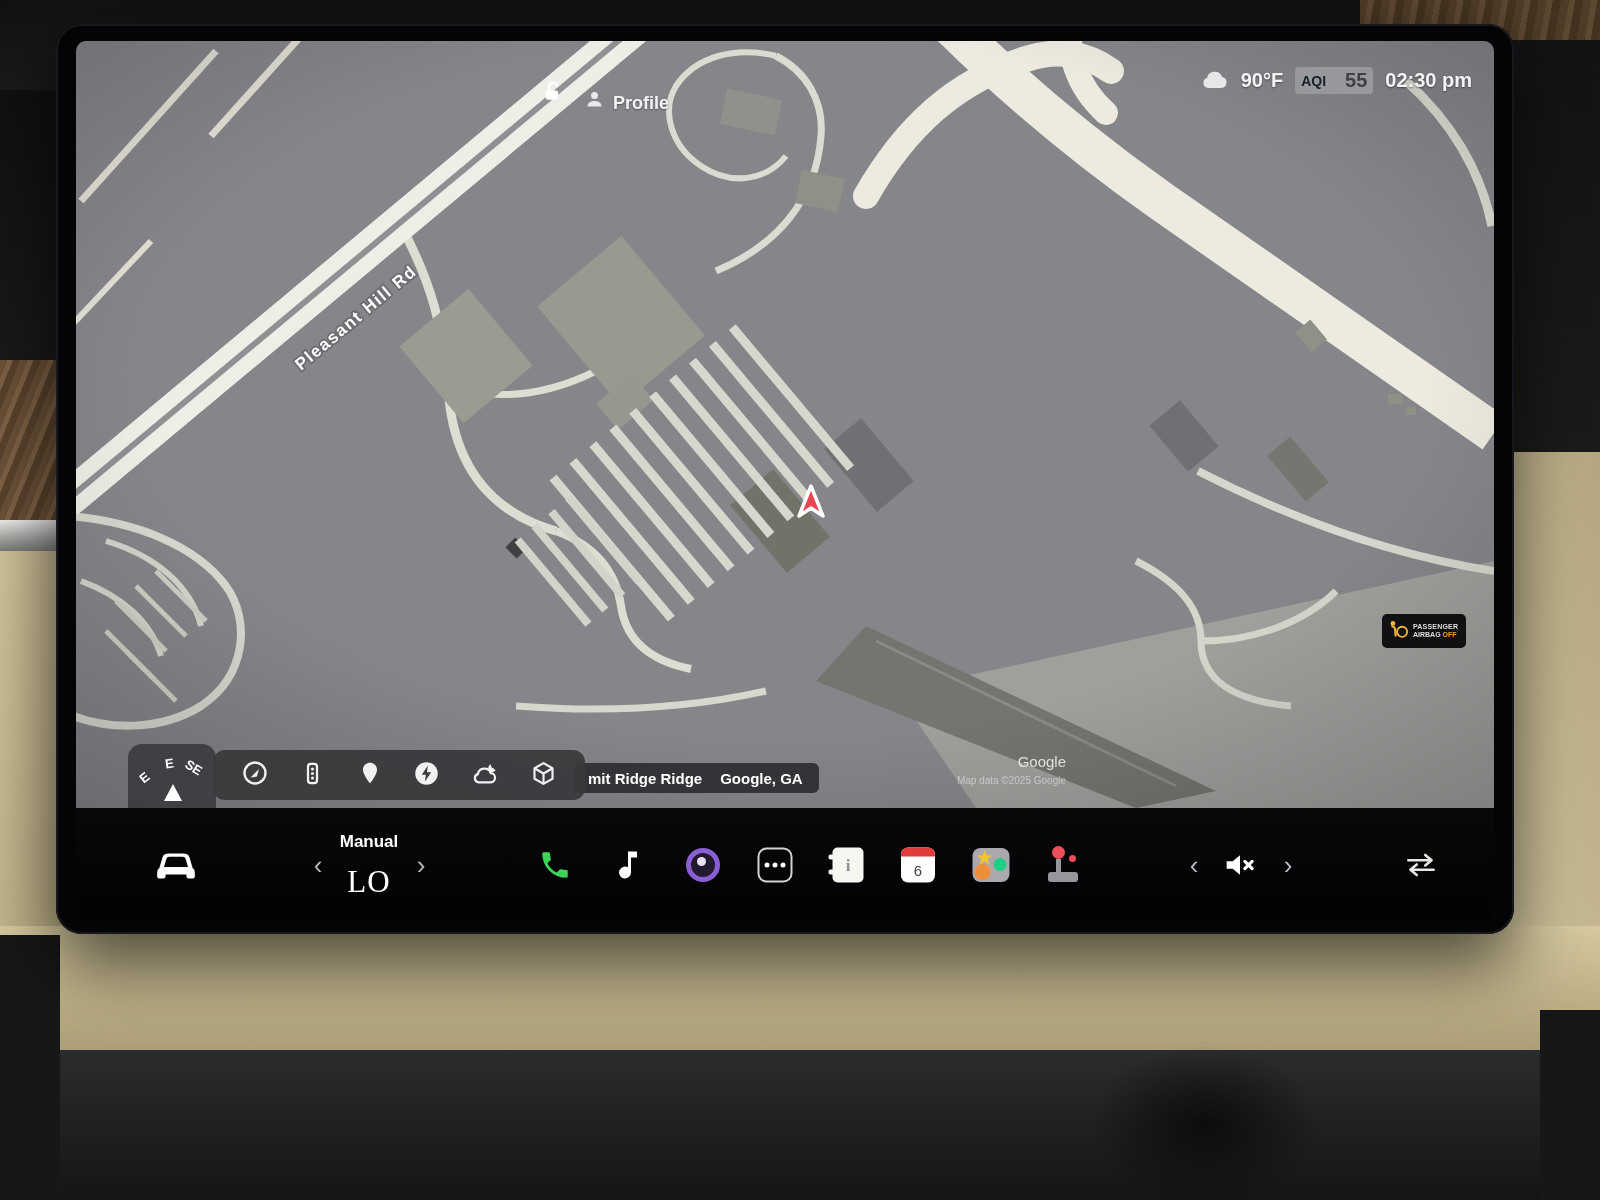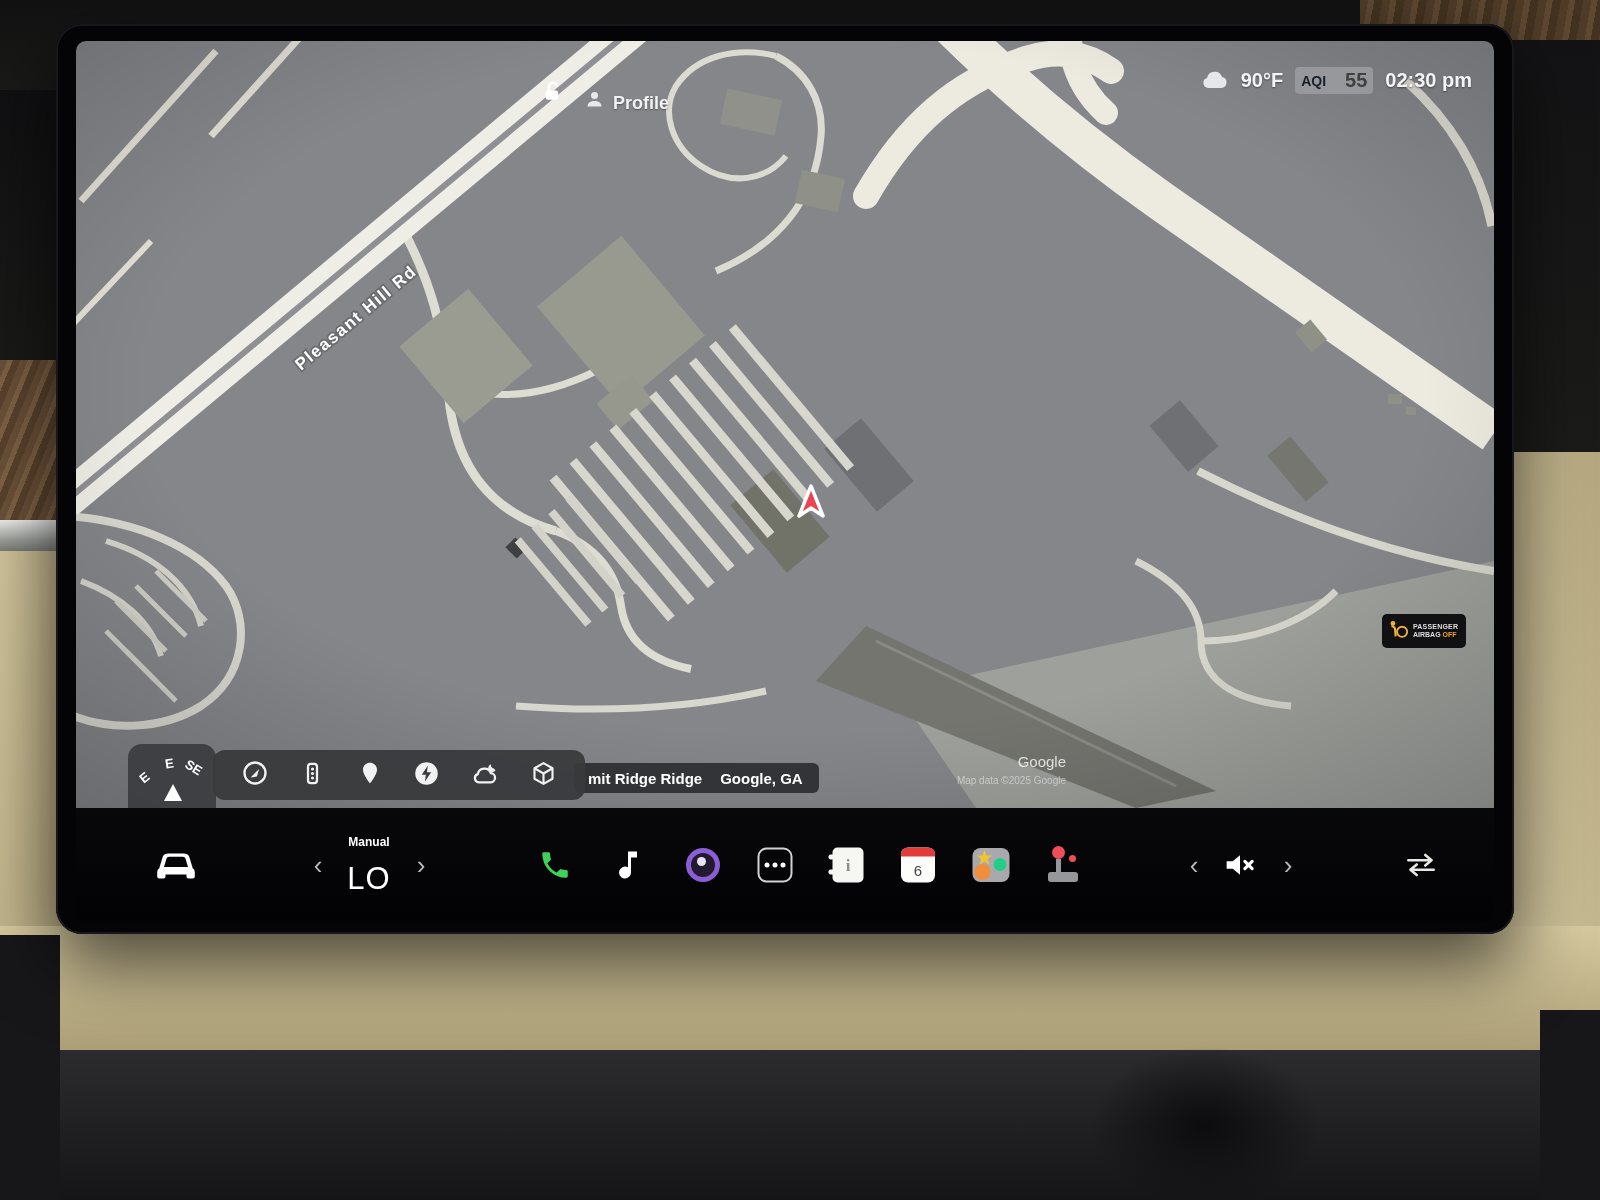--- a/index.html
+++ b/index.html
@@ -74,22 +74,22 @@
       box-shadow:0 6px 18px rgba(0,0,0,.35);}
   .media .handle{position:absolute;left:50%;top:8px;transform:translateX(-50%);width:66px;height:5px;border-radius:3px;background:#9b9c9f;}
   .media .art{position:absolute;left:16px;top:20px;width:62px;height:62px;border-radius:14px;background:#fbfbf7;}
   .media .title{position:absolute;left:97px;top:42px;color:#fff;font-size:18px;font-weight:700;}
   .media .transport{position:absolute;left:0;right:0;bottom:10px;display:flex;justify-content:space-between;padding:0 48px;align-items:center;}
 
   
   .dock{left:0;bottom:0;width:100%;height:114px;background:linear-gradient(#08080a,#020204);}
   .ditem{position:absolute;top:50%;transform:translate(-50%,-50%);display:flex;flex-direction:column;align-items:center;}
   .chev{color:#b9b9bd;font-size:26px;font-weight:400;line-height:20px;}
-  .climate .mode{color:#fff;font-size:12px;font-weight:700;margin-bottom:14px;}
-  .climate .temp{color:#fff;font-size:31px;font-weight:400;letter-spacing:1px;line-height:32px;}
+  .climate .mode{color:#fff;font-size:17px;font-weight:700;margin-bottom:14px;}
+  .climate .temp{color:#fff;font-size:31px;font-weight:400;letter-spacing:1px;line-height:32px;font-family:Liberation Serif, serif;}
   .lens{width:34px;height:34px;border-radius:50%;background:#241a30;border:5px solid #8a5fd6;box-sizing:border-box;position:relative;}
   .lens::after{content:"";position:absolute;left:6px;top:4px;width:9px;height:9px;border-radius:50%;background:#e9e2f4;}
   .dots{width:35px;height:35px;border:2.5px solid #d2d2d5;border-radius:9px;display:flex;align-items:center;justify-content:center;gap:3px;box-sizing:border-box;}
   .dots i{width:5px;height:5px;border-radius:50%;background:#fff;}
   .notebook{width:31px;height:35px;background:#f6f6f3;border-radius:5px;position:relative;display:flex;align-items:center;justify-content:center;}
   .notebook::before{content:"";position:absolute;left:-4px;top:7px;width:6px;height:5px;background:#f6f6f3;border-radius:2px;}
   .notebook::after{content:"";position:absolute;left:-4px;top:22px;width:6px;height:5px;background:#f6f6f3;border-radius:2px;}
   .notebook b{color:#8e8e96;font-size:17px;font-family:"Liberation Serif",serif;}
   .cal{width:34px;height:35px;background:#fdfdfc;border-radius:7px;overflow:hidden;display:flex;flex-direction:column;}
   .cal .top{height:9px;background:#e23b3b;}

